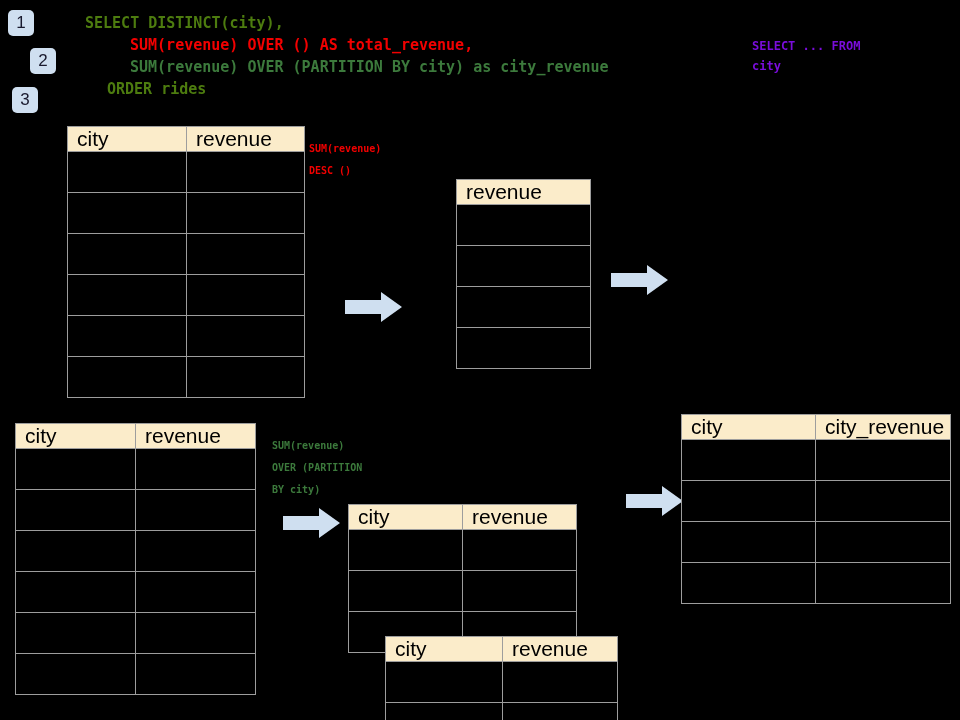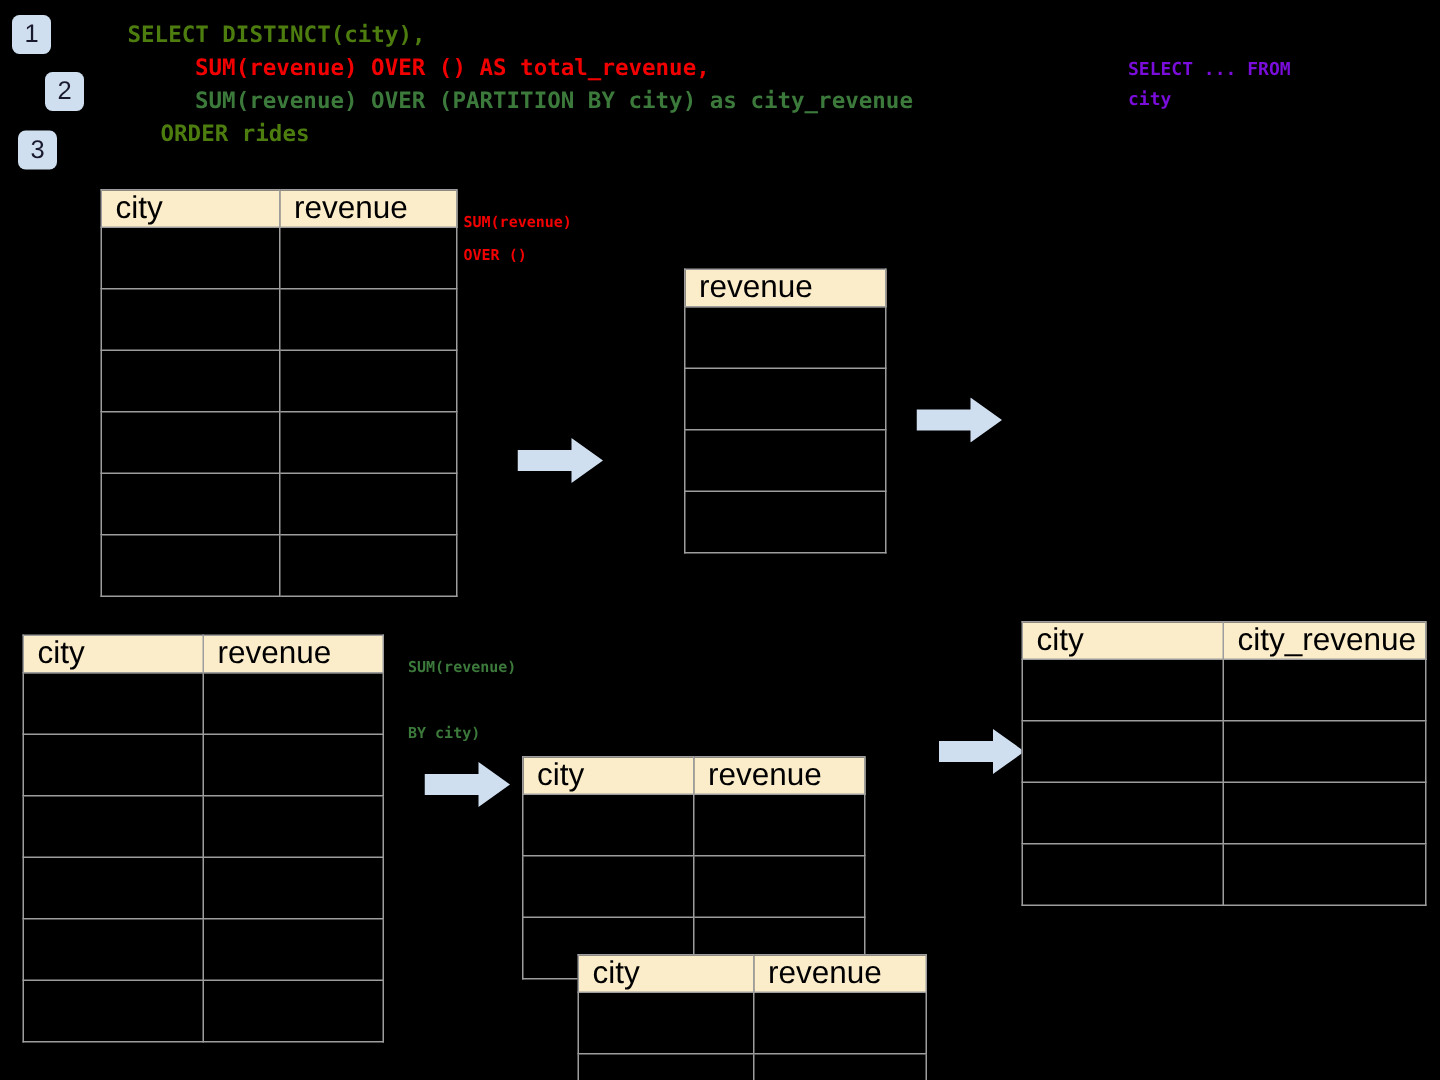--- a/index.html
+++ b/index.html
@@ -104,23 +104,24 @@
 
   <div class="code c-purple" style="left:85px; top:12px;">SELECT DISTINCT(city),</div>
   <div class="code c-green" style="left:130px; top:56px;">SUM(revenue) OVER (PARTITION BY city) as city_revenue</div>
   <div class="code c-red" style="left:130px; top:34px;">SUM(revenue) OVER () AS total_revenue,</div>
   <div class="code c-purple" style="left:107px; top:78px;">ORDER rides</div>
 
   <div class="note-sm" style="left:752px; top:37px;">SELECT ... FROM</div>
   <div class="note-sm" style="left:752px; top:57px;">city</div>
 
   <div class="note c-red" style="left:309px; top:138px;">SUM(revenue)</div>
-  <div class="note c-red" style="left:309px; top:160px;">OVER ()</div>
+  <div class="note c-red" style="left:309px; top:160px;">DESC ()</div>
 
   <div class="note c-green" style="left:272px; top:435px;">SUM(revenue)</div>
+  <div class="note c-green" style="left:272px; top:457px;">OVER (PARTITION</div>
   <div class="note c-green" style="left:272px; top:479px;">BY city)</div>
 
   <table class="tbl" style="left:67px; top:126px; width:237px;">
     <colgroup>
         <col style="width:119px">
         <col style="width:118px">
       </colgroup>
     <thead>
       <tr>
         <th>city</th>

